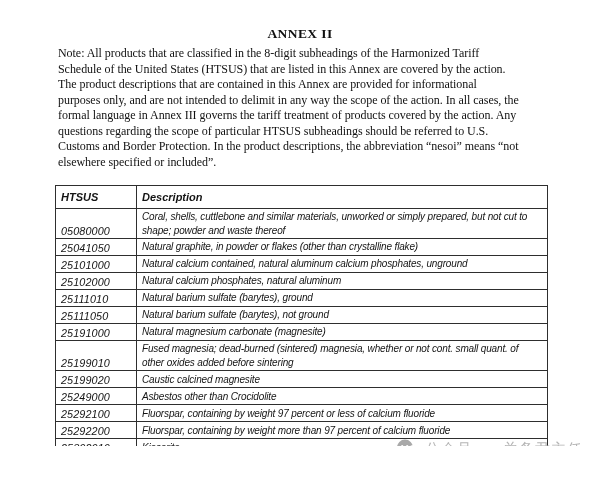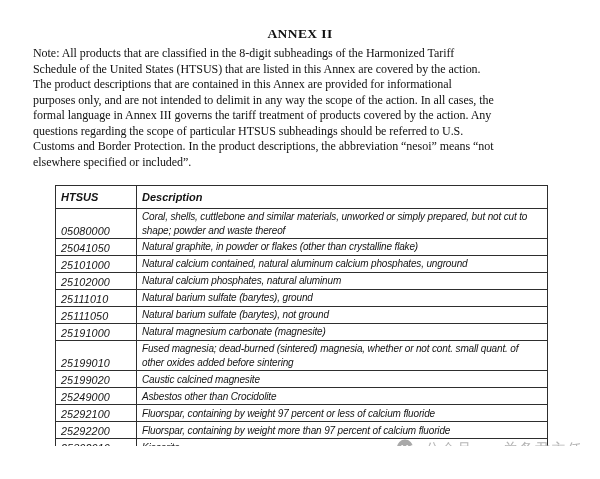--- a/index.html
+++ b/index.html
@@ -24,21 +24,21 @@
     margin: 0;
     text-align: center;
     font-family: "Liberation Serif", serif;
     font-size: 13.5px;
     font-weight: bold;
     letter-spacing: 0.4px;
     color: #111111;
   }
   .note {
     position: absolute;
-    left: 33px;
+    left: 58px;
     top: 46px;
     font-size: 12px;
     line-height: 15.5px;
     letter-spacing: -0.05px;
     white-space: pre;
     color: #111111;
   }
   table.htsus {
     position: absolute;
     left: 55px;

